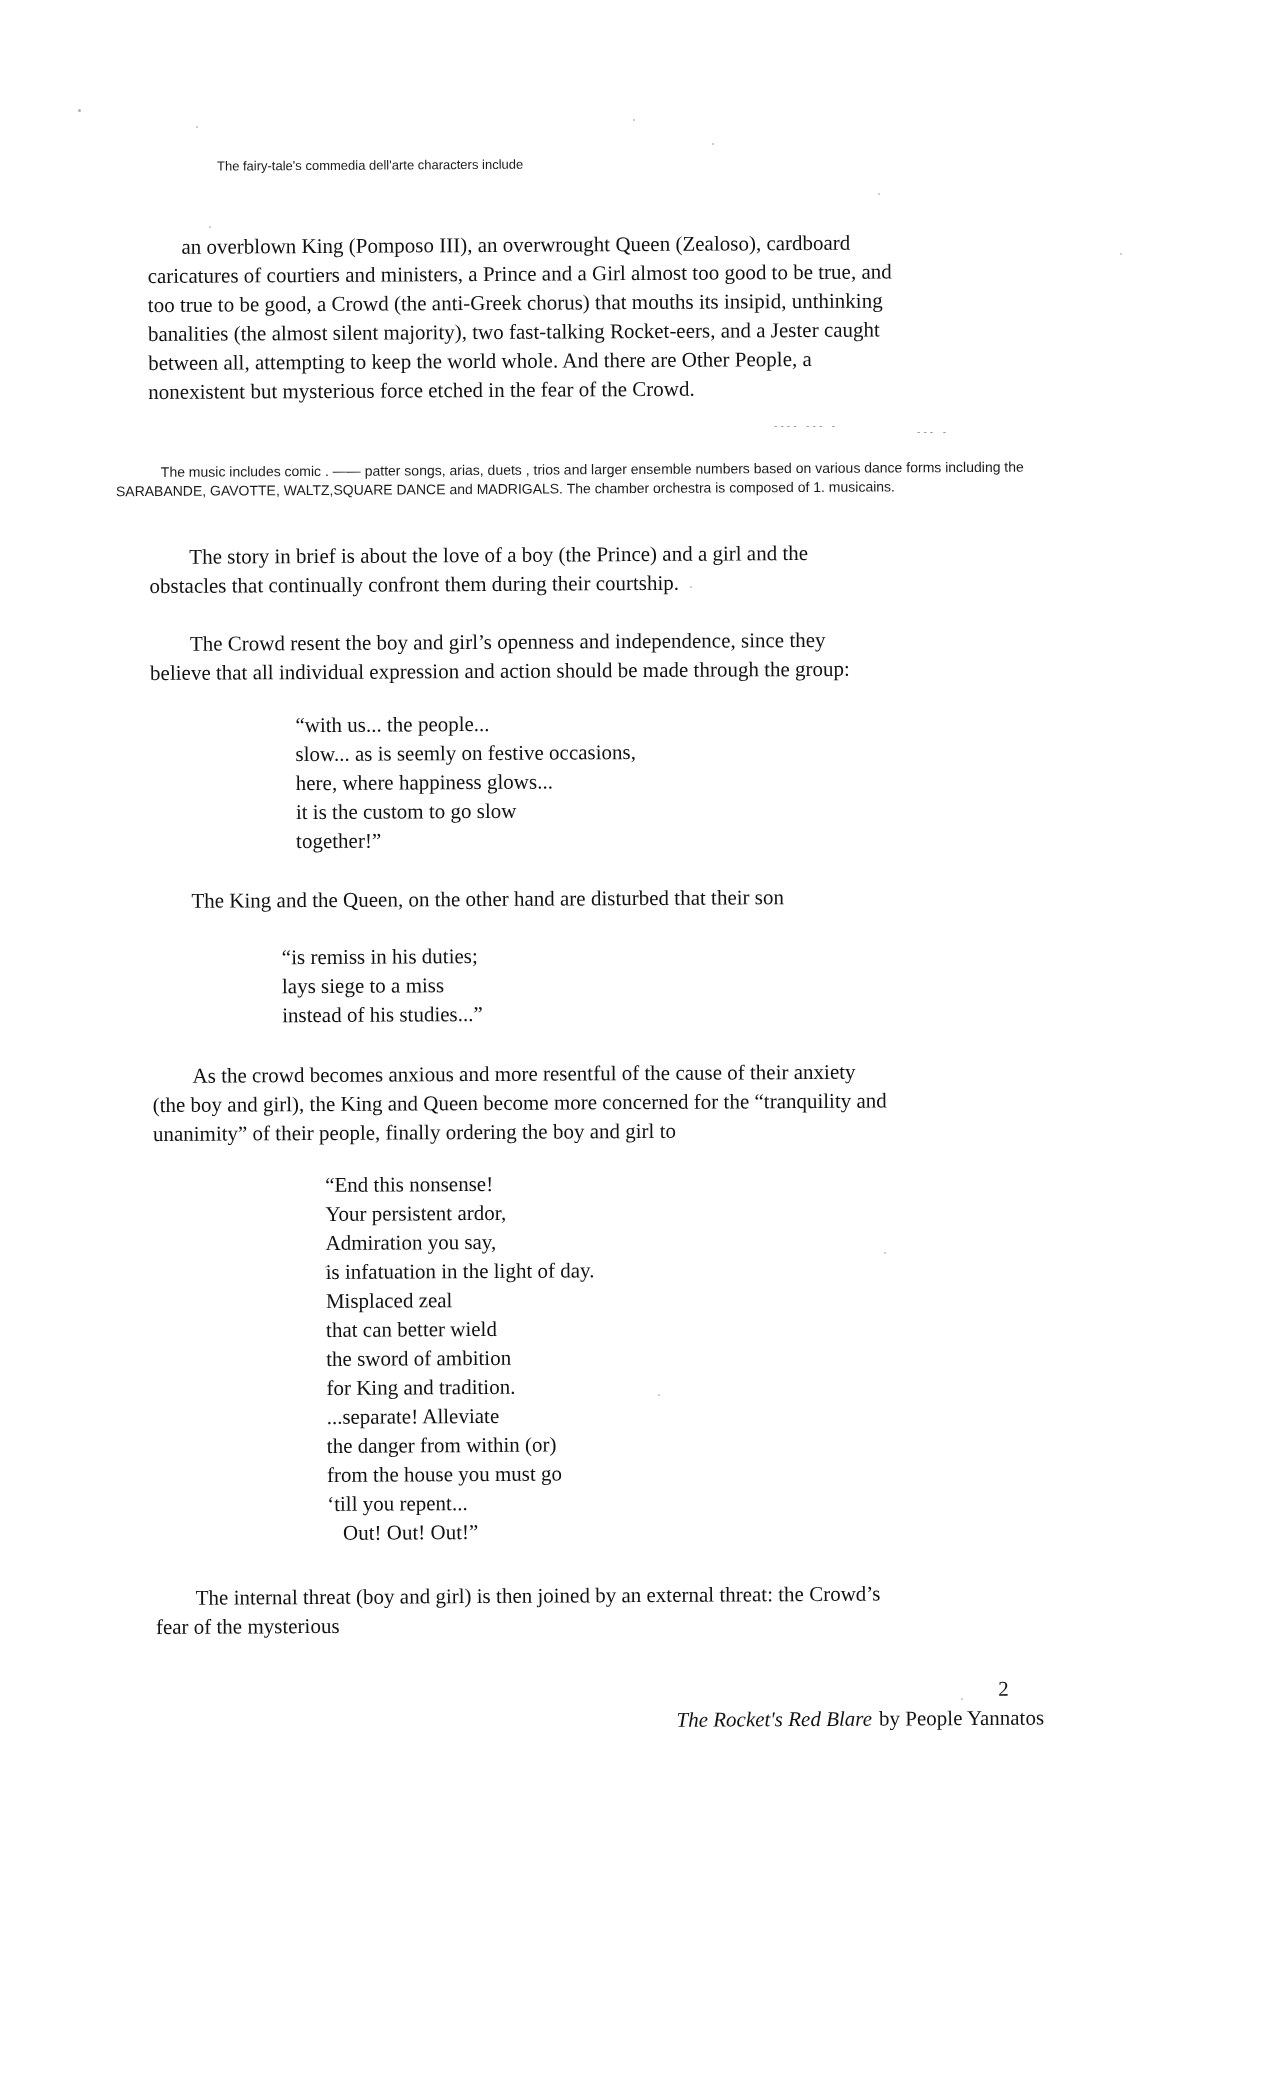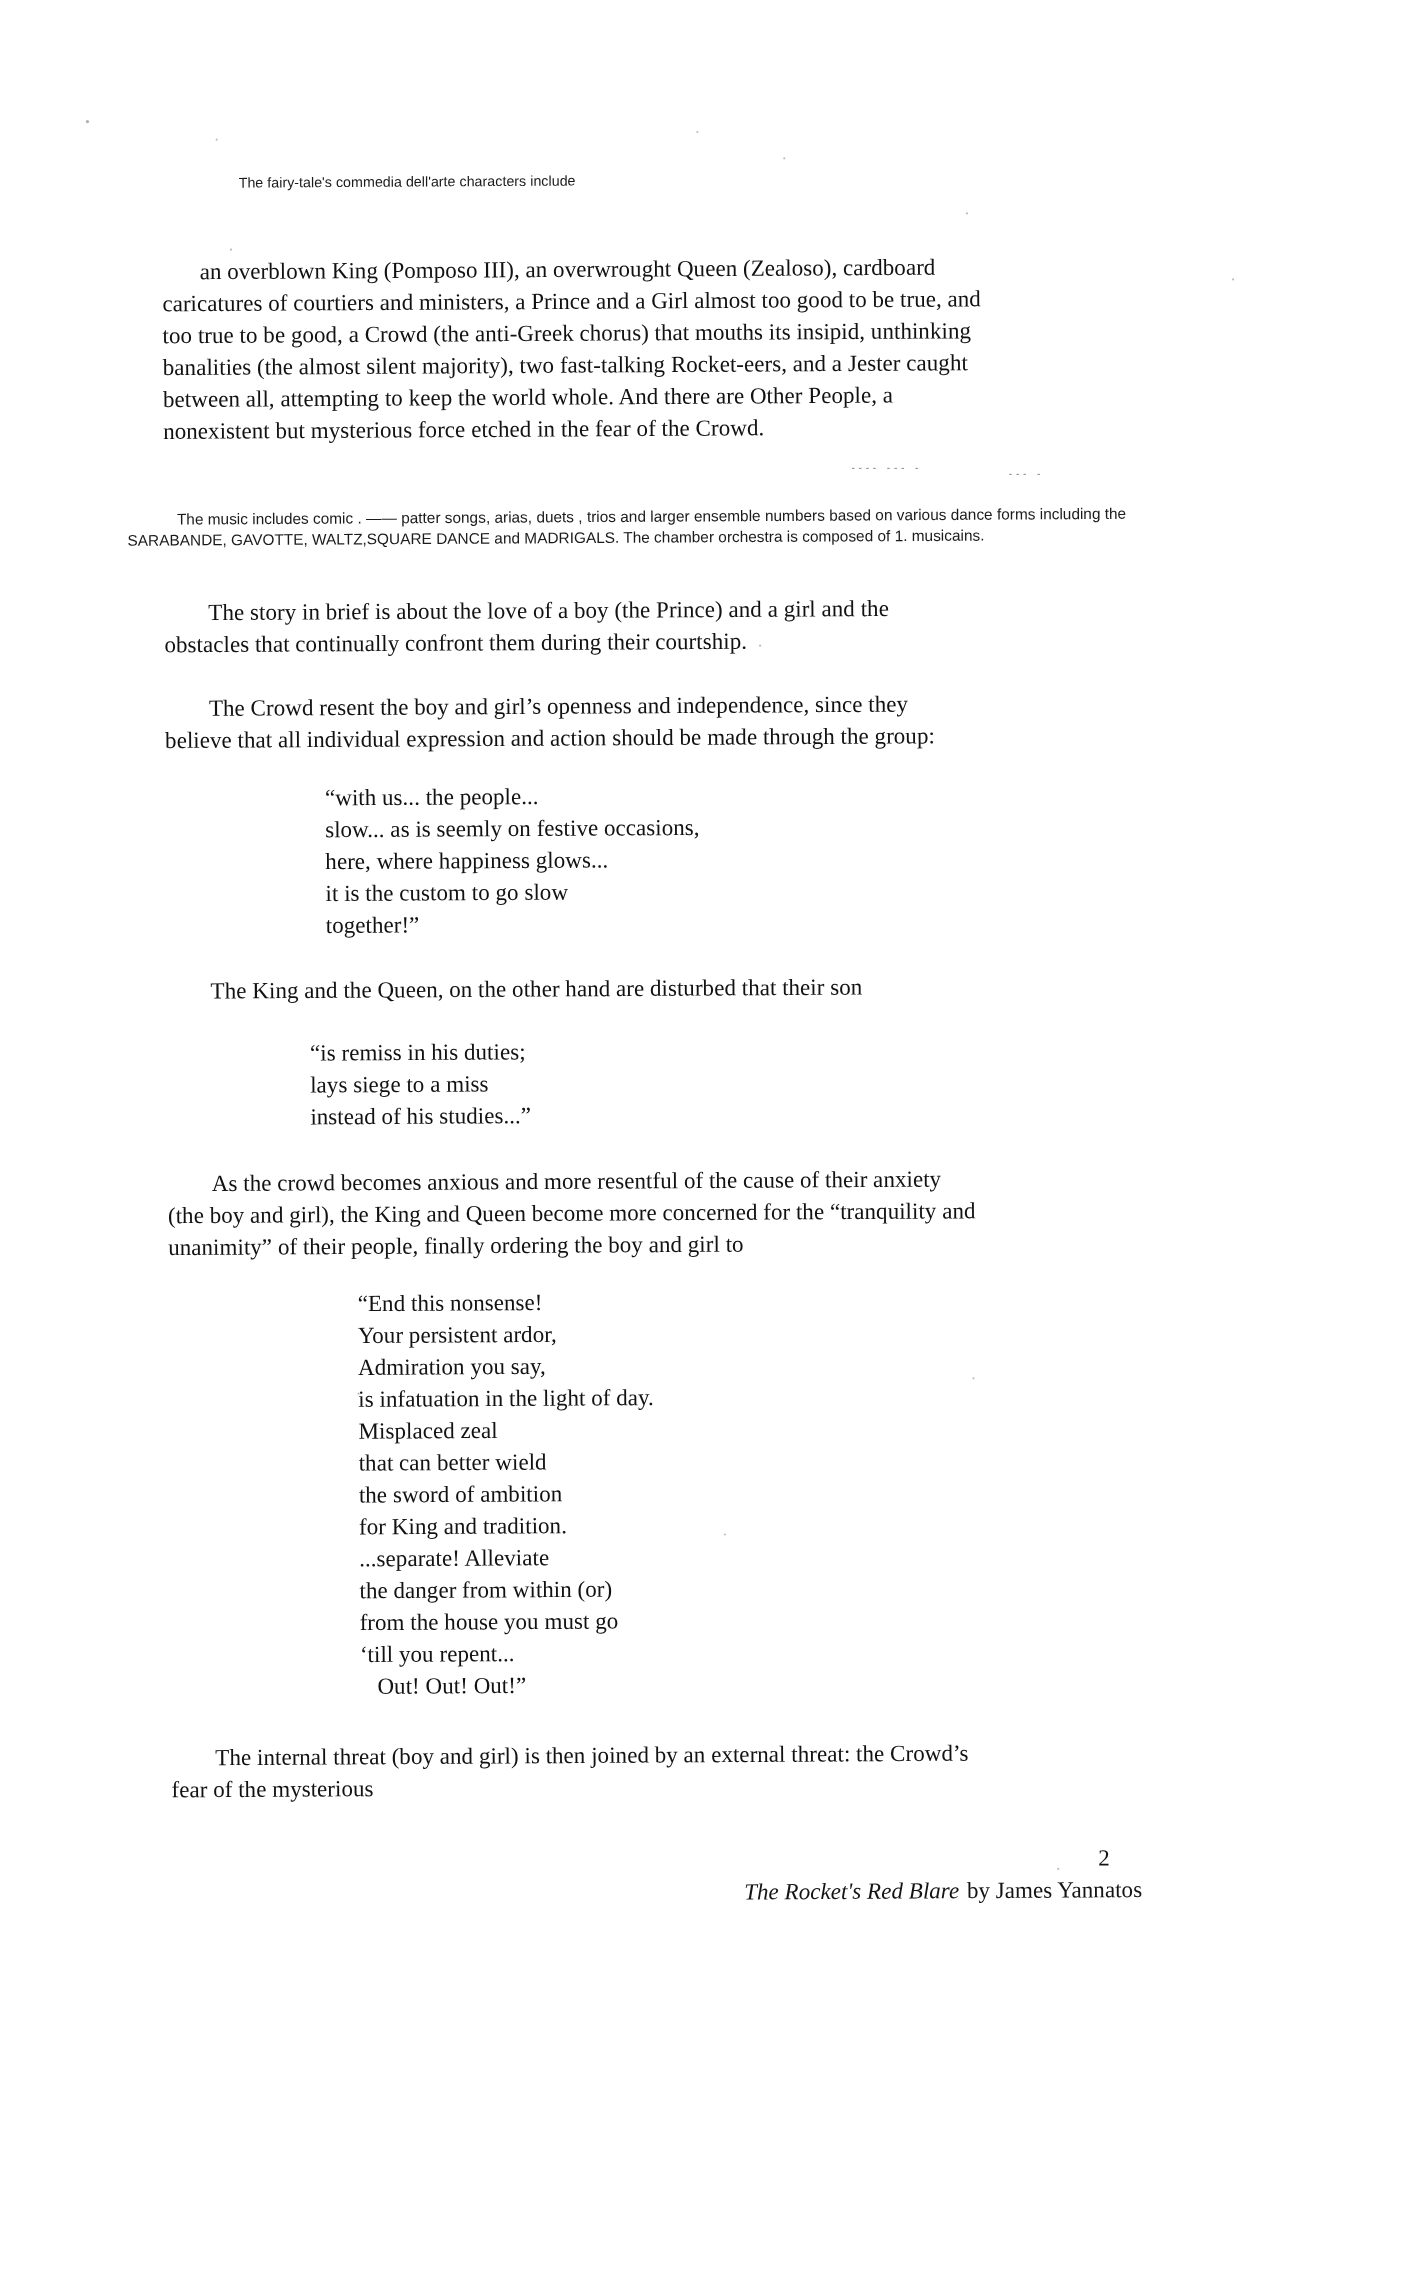--- a/index.html
+++ b/index.html
@@ -141,21 +141,21 @@
 from the house you must go
 ‘till you repent...
 &nbsp;&nbsp;&nbsp;Out! Out! Out!”</div>
 
     <div class="para" data-name="internal-threat-paragraph">The internal threat (boy and girl) is then joined by an external threat: the Crowd’s
 fear of the mysterious</div>
 
     <div data-name="page-number">2</div>
 
     <div data-name="footer-credit">
-      <span data-name="work-title">The Rocket's Red Blare</span><span data-name="footer-byline">by James Yannatos</span>
+      <span data-name="work-title">The Rocket's Red Blare</span><span data-name="footer-byline">by People Yannatos</span>
     </div>
   </div>
 
   <span class="artifact" style="left:773px; top:409px;" data-name="scan-artifact-dashes">----  --- -</span>
   <span class="artifact" style="left:916px; top:415px;" data-name="scan-artifact-dashes">--- -</span>
 
   <div class="speck" style="left:78px; top:97px;" data-name="scan-speck"></div>
   <div class="speck small" style="left:196px; top:114px;" data-name="scan-speck"></div>
   <div class="speck small" style="left:633px; top:107px;" data-name="scan-speck"></div>
   <div class="speck small" style="left:712px; top:131px;" data-name="scan-speck"></div>

